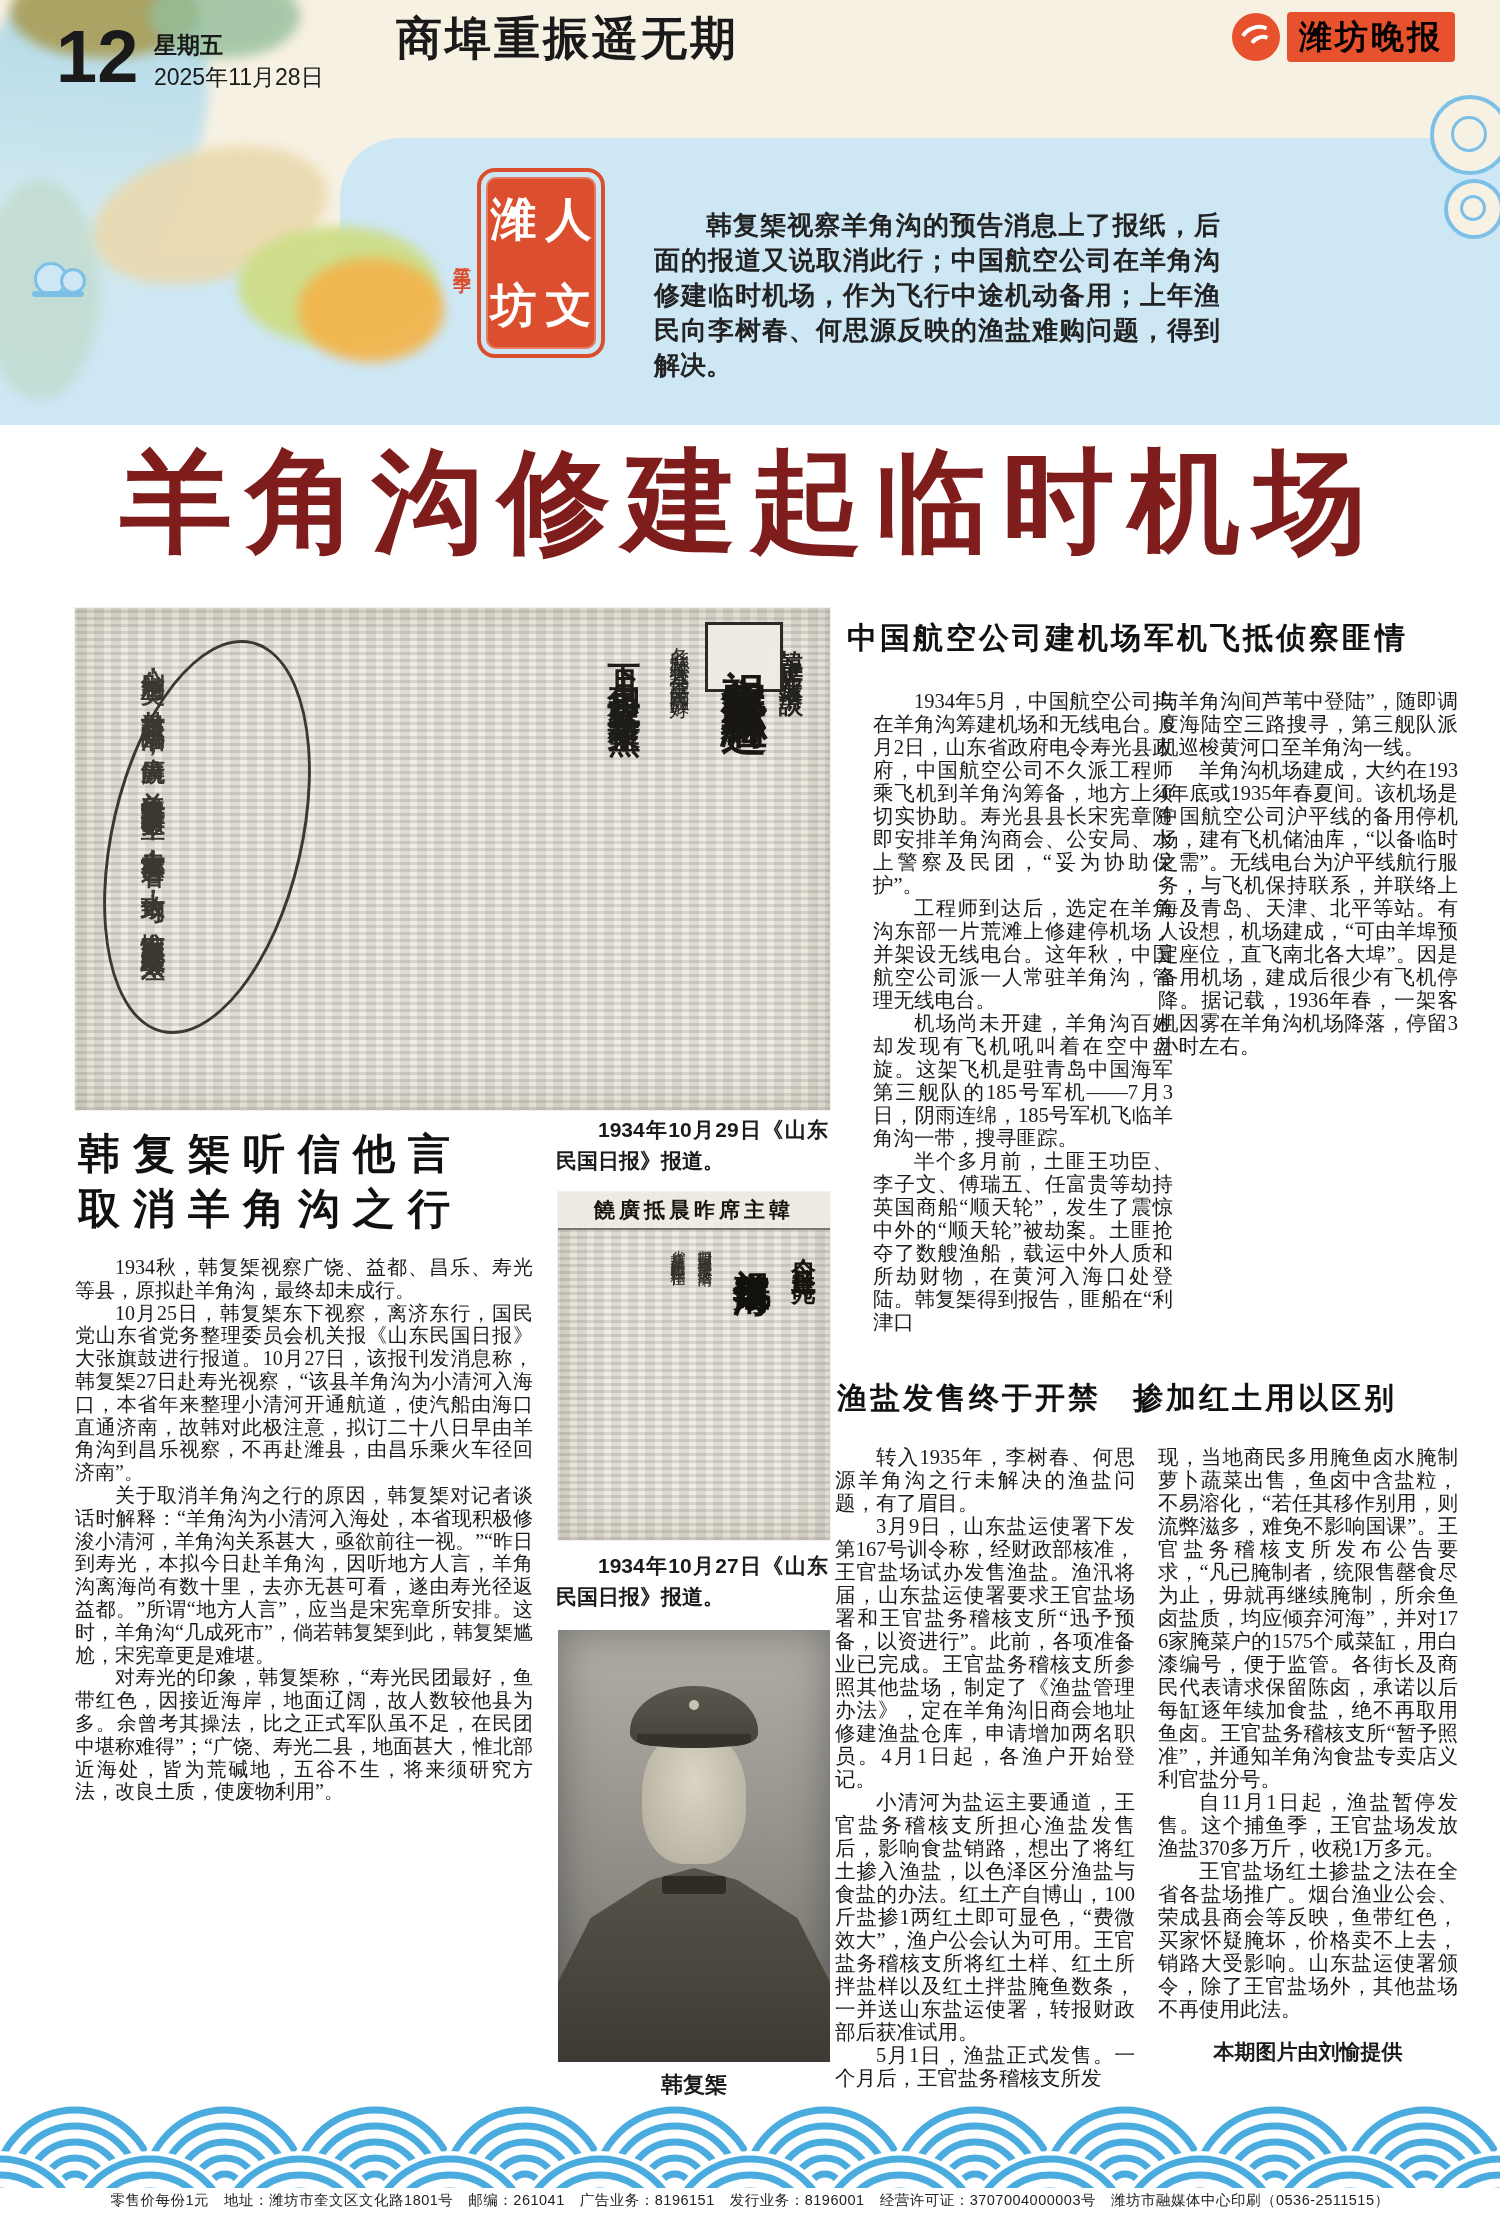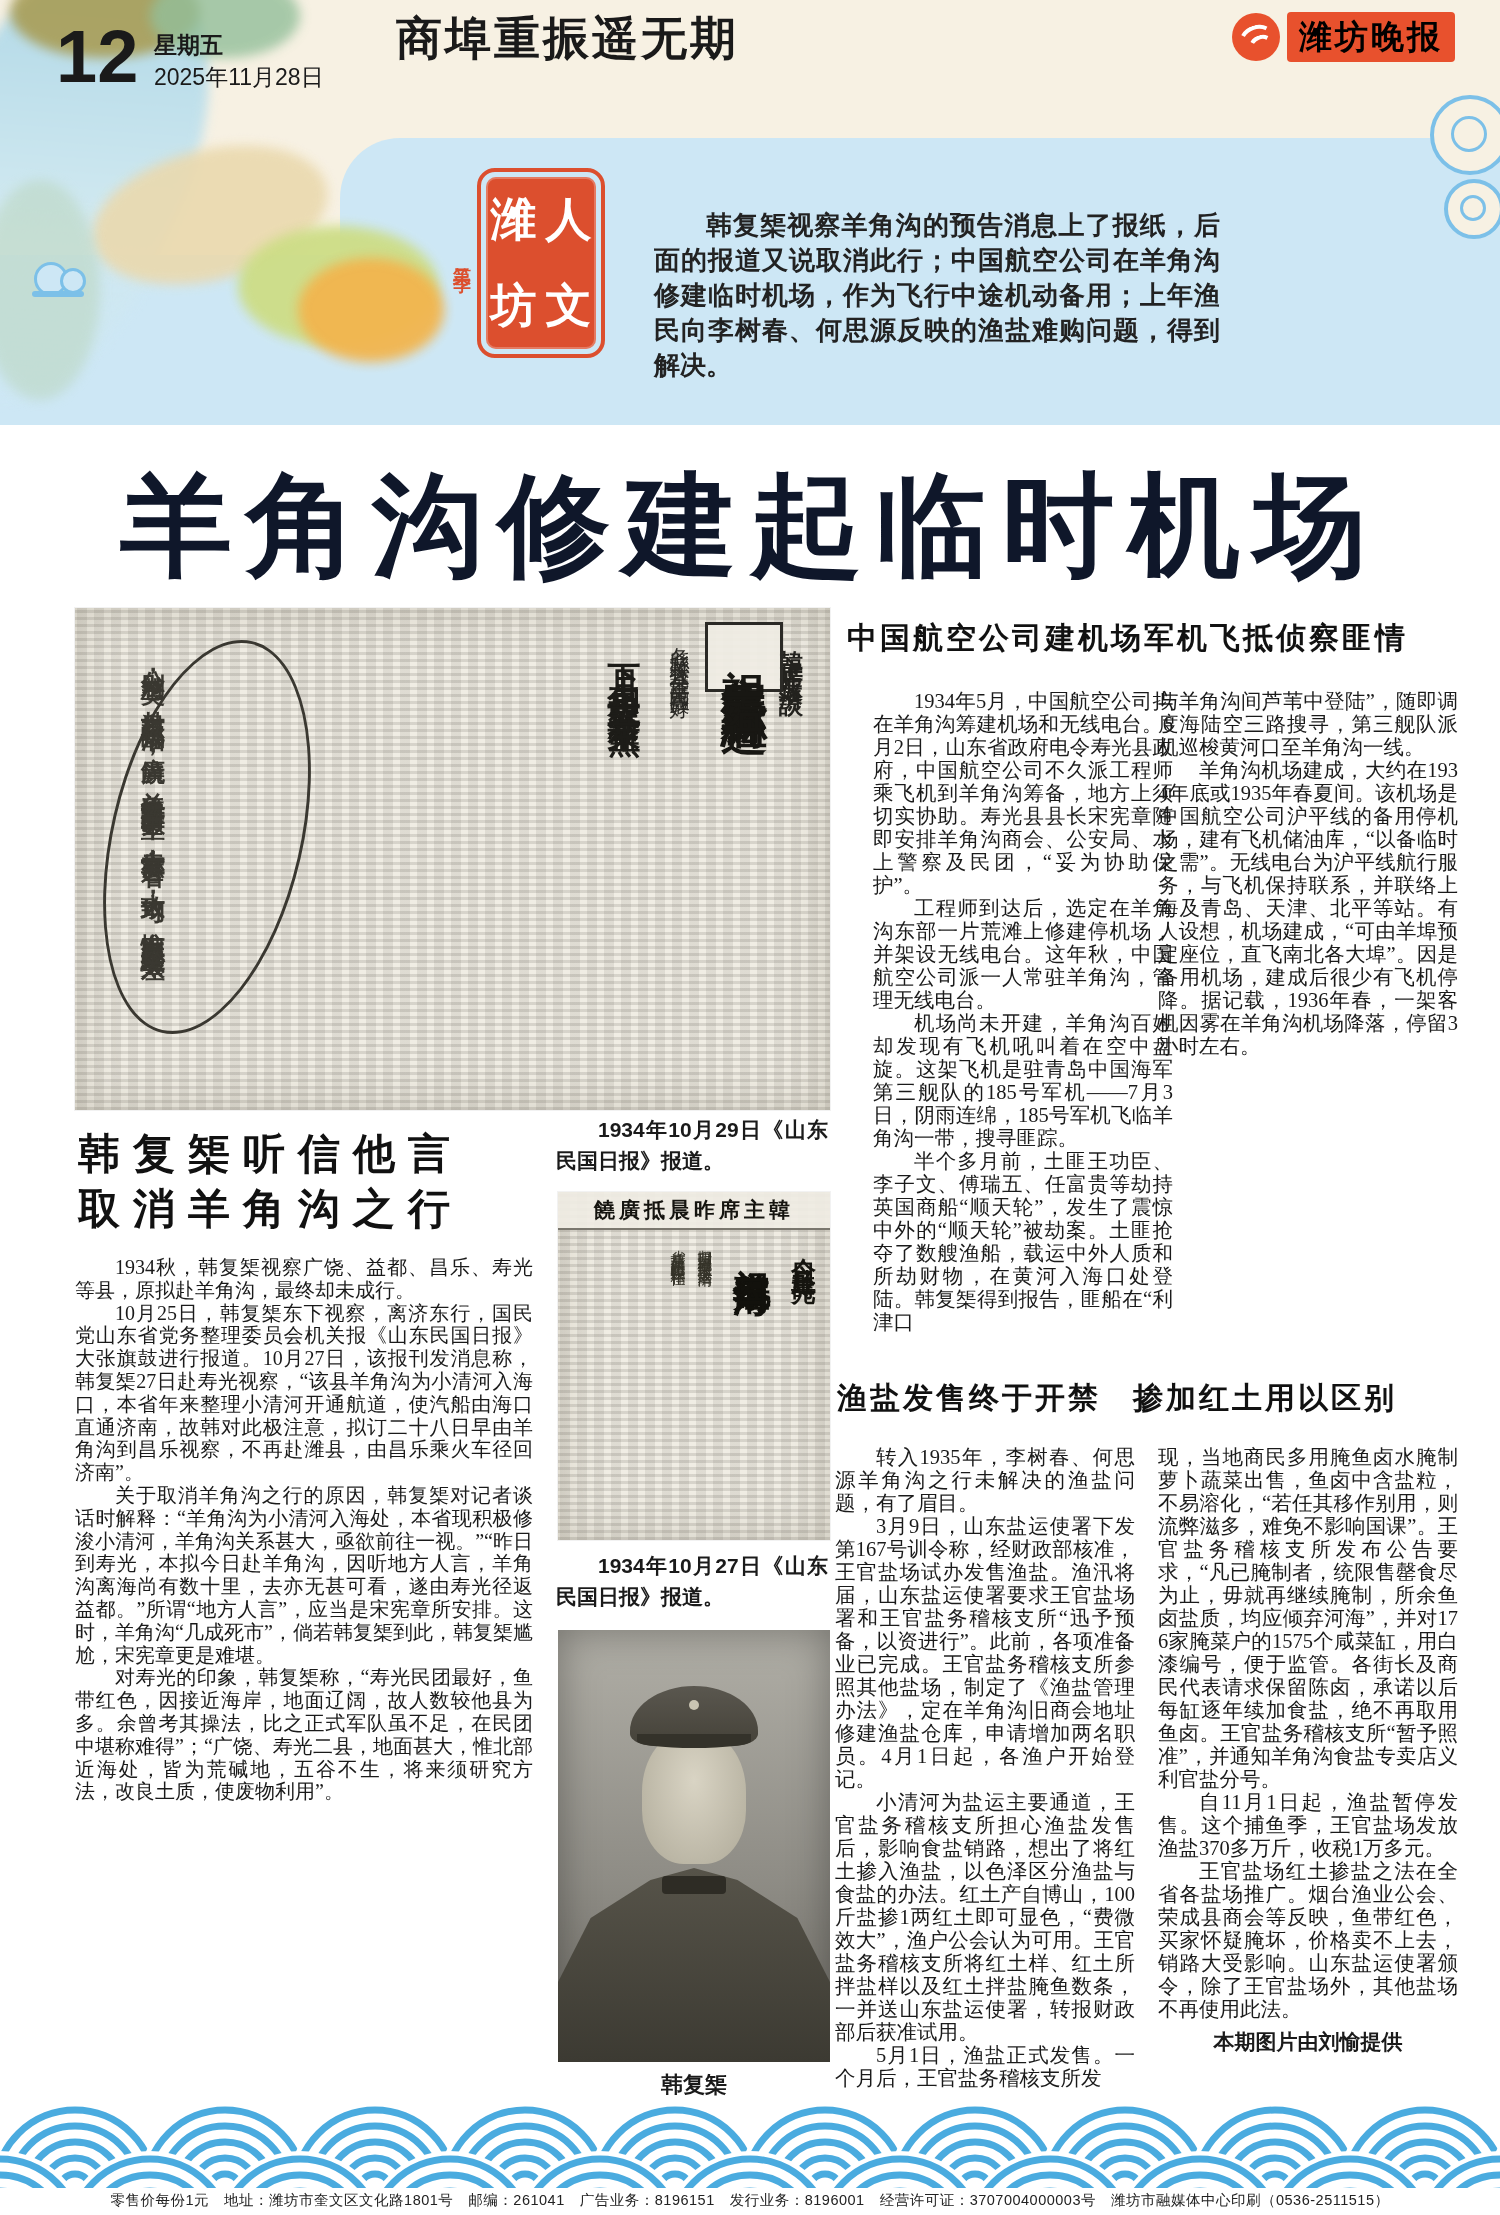--- a/index.html
+++ b/index.html
@@ -56,21 +56,21 @@
            box-shadow:inset 0 0 0 2px rgba(255,255,255,.25);}
   .seal-in span{color:#fff;font-size:46px;font-weight:800;line-height:1;}
   .season{left:450px;top:252px;writing-mode:vertical-rl;text-orientation:upright;color:#dc4f2e;
           font-size:18px;font-weight:800;letter-spacing:4px;z-index:6;}
 
   .intro{left:654px;top:208px;width:566px;font-size:26px;font-weight:600;line-height:35px;
          text-align:justify;text-indent:2em;color:#222;z-index:6;word-break:break-all;}
 
   
   .headline{left:0;top:438px;width:1500px;text-align:center;font-size:112px;font-weight:900;
-            letter-spacing:14px;line-height:1.15;color:#0f172a;margin-top:24px;}
+            letter-spacing:14px;line-height:1.15;color:#7f1d1d;}
 
   
   .clip{background-color:#f0ede4;
         background-image:repeating-linear-gradient(0deg,rgba(70,66,58,.15) 0 3px,transparent 3px 7px),
           repeating-linear-gradient(90deg,transparent 0 2px,rgba(70,66,58,.10) 2px 12px,transparent 12px 17px);
         box-shadow:inset 0 0 46px rgba(120,110,90,.28),0 0 0 1px rgba(0,0,0,.05);}
   .clip1{left:75px;top:608px;width:755px;height:502px;}
   .vert{writing-mode:vertical-rl;text-orientation:upright;position:absolute;}
   .c1-head{left:700px;top:22px;font-size:24px;font-weight:800;letter-spacing:7px;color:#23221e;}
   .c1-box{left:630px;top:14px;font-size:46px;font-weight:800;letter-spacing:6px;color:#181713;
@@ -115,21 +115,21 @@
   .body-col p.cont{text-indent:0;}
   .left-body{left:75px;top:1256px;width:458px;font-size:20px;line-height:22.8px;}
   .r-title{font-size:30px;font-weight:600;letter-spacing:3px;color:#111;display:flex;}
   .rt1{left:847px;top:618px;}
   .rt2{left:837px;top:1378px;gap:32px;}
   .rcol{width:300px;font-size:20.5px;line-height:23px;}
   .a1c1{left:873px;top:690px;}
   .a1c2{left:1158px;top:690px;}
   .a2c1{left:835px;top:1446px;}
   .a2c2{left:1158px;top:1446px;}
-  .credit{font-weight:800;text-align:center;margin-top:10px;font-size:21px;}
+  .credit{font-weight:800;text-align:center;margin-top:20px;font-size:21px;}
 
   
   .waves{left:0;top:2093px;width:1500px;height:95px;}
   .footer{left:0;top:2191px;width:1500px;text-align:center;font-size:14.5px;color:#222;
           letter-spacing:.5px;font-family:"Liberation Sans","DejaVu Sans",sans-serif;}
 </style>
 </head>
 <body>
 
 <div id="page">

